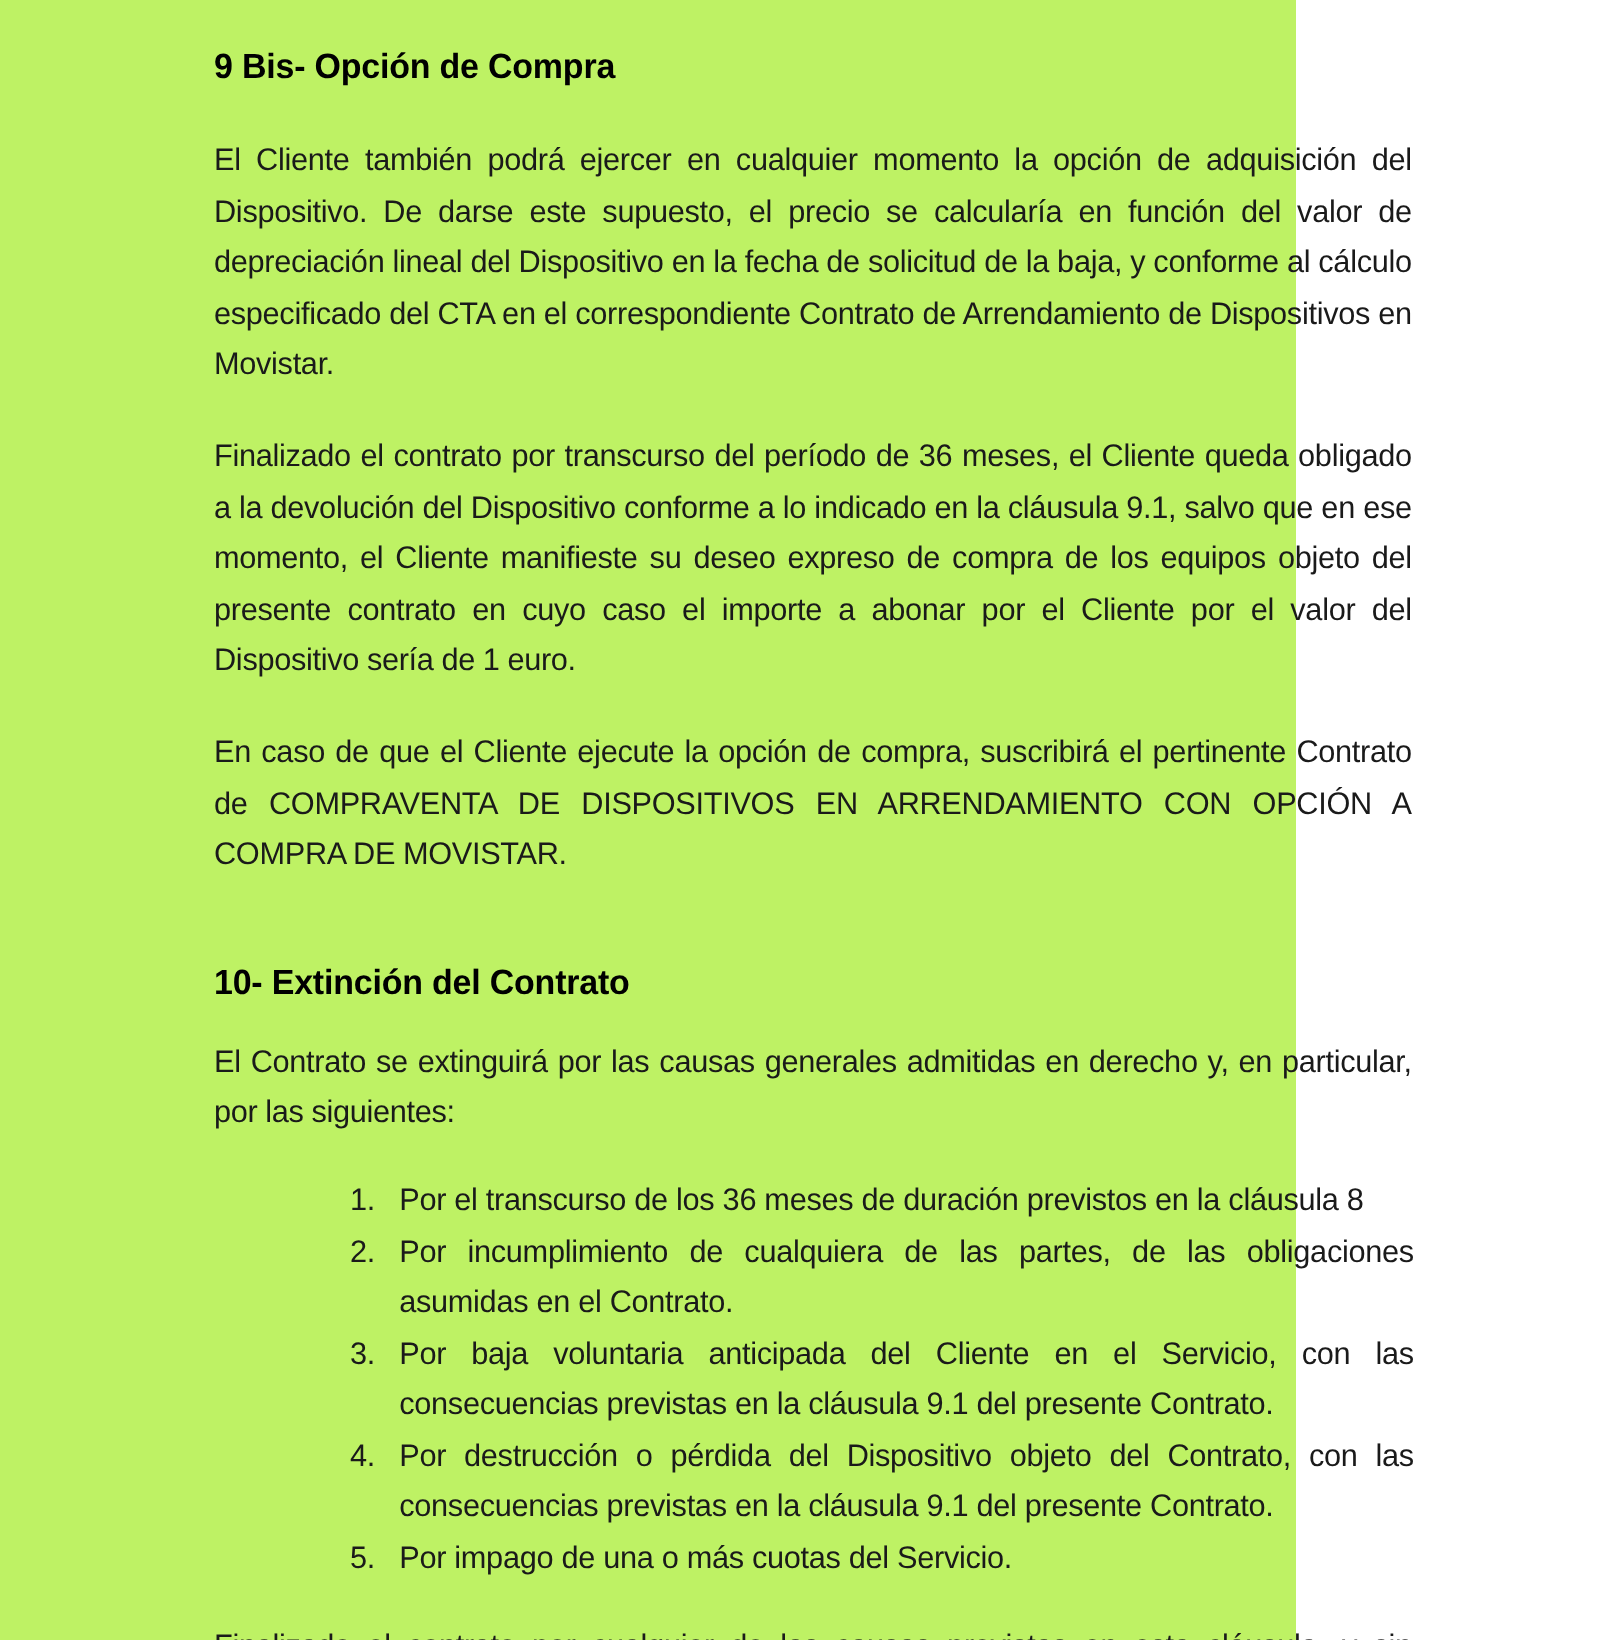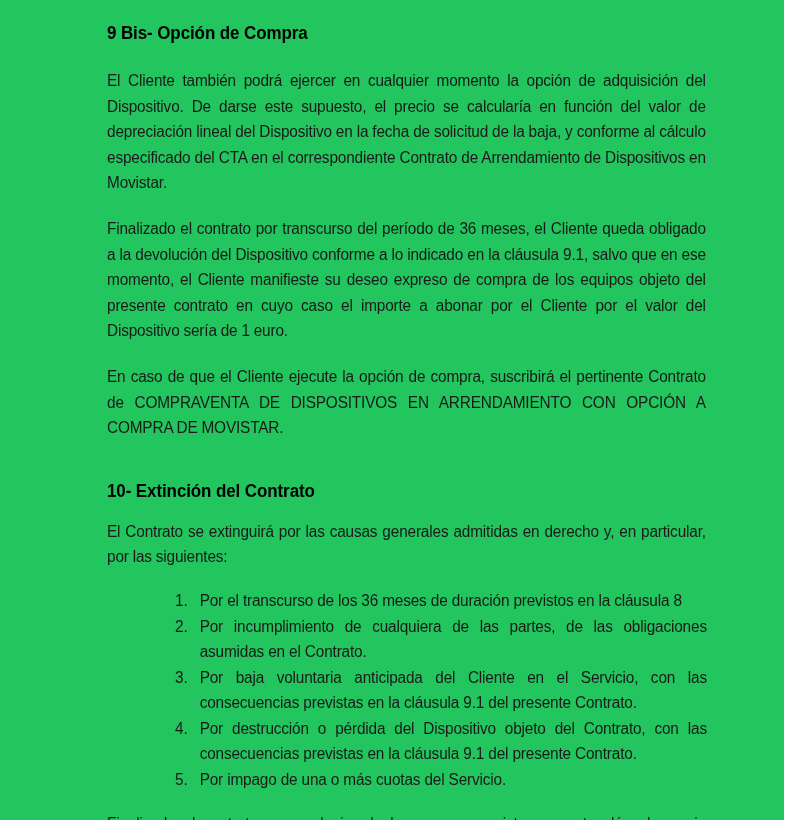--- a/index.html
+++ b/index.html
@@ -11,23 +11,23 @@
     width: 807px;
     height: 820px;
     overflow: hidden;
     font-family: "Liberation Sans", "DejaVu Sans", sans-serif;
     color: #111111;
     -webkit-font-smoothing: antialiased;
   }
 
   .page {
     position: relative;
-    width: 784px;
+    width: 648px;
     height: 820px;
-    background: #22c55e;
+    background: #bef264;
     box-sizing: border-box;
     padding: 0;
   }
 
   .content {
     position: absolute;
     left: 107px;
     top: 0;
     width: 608px;
   }

